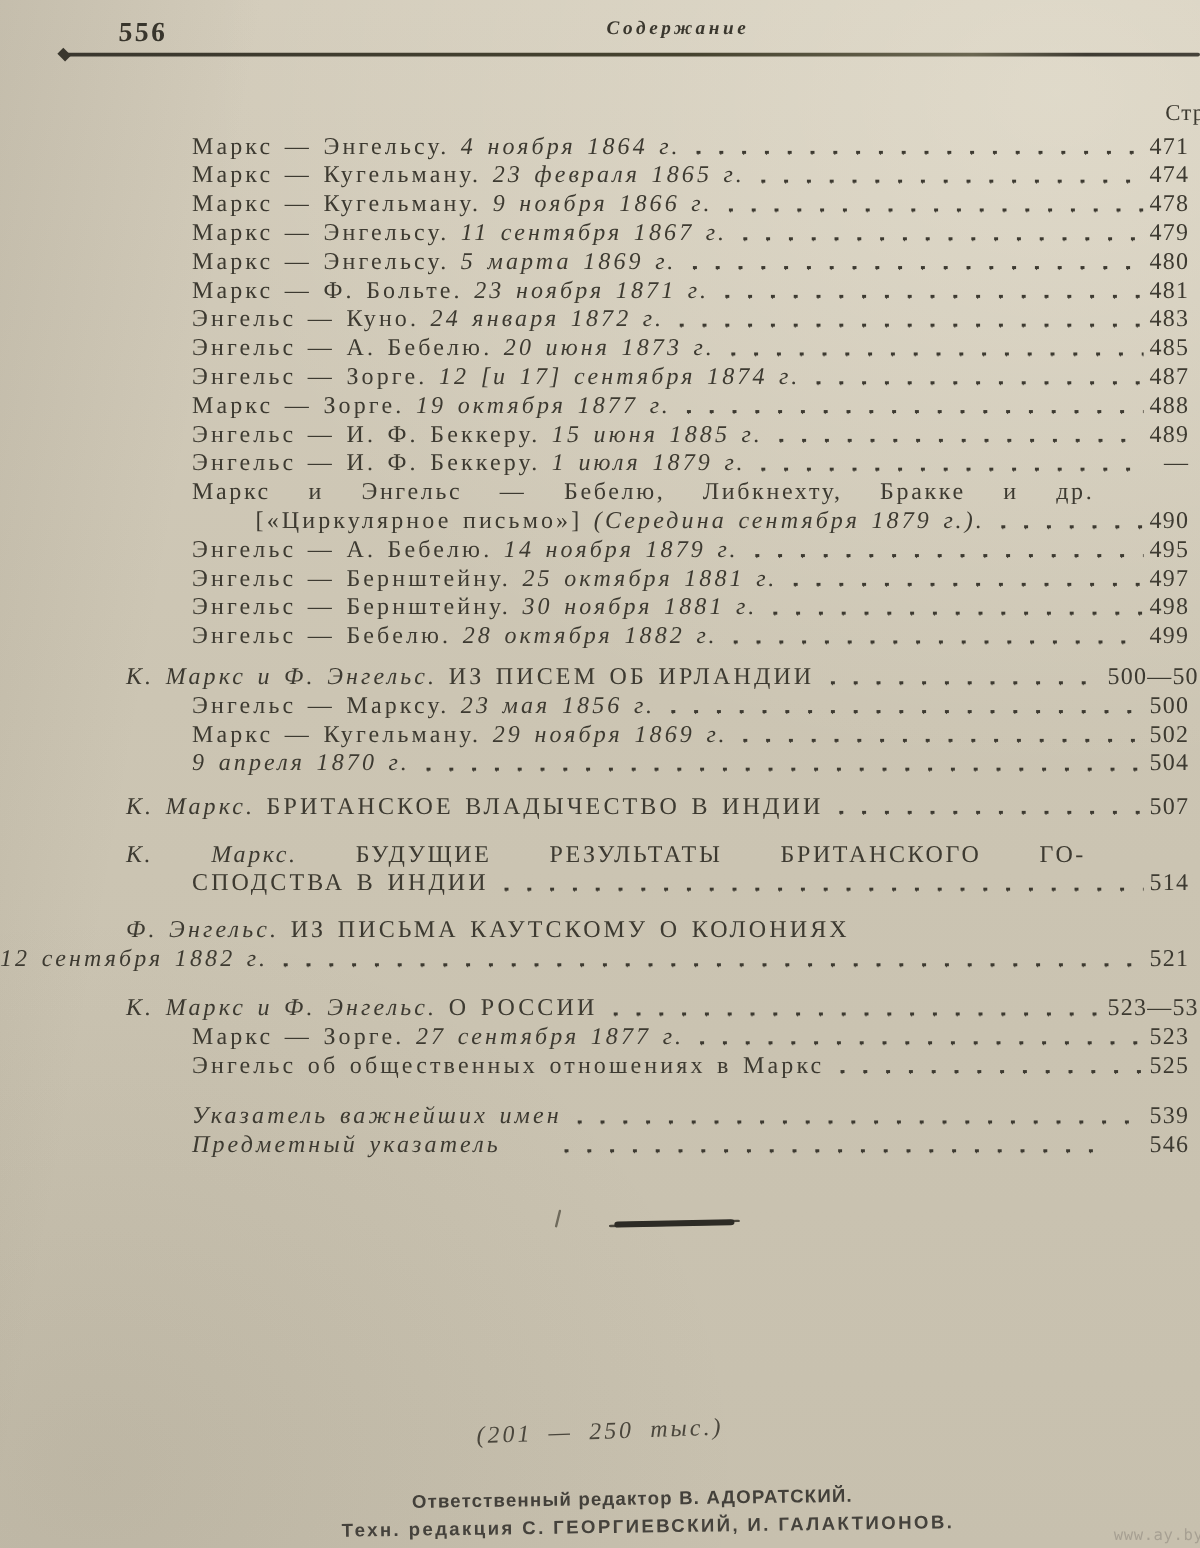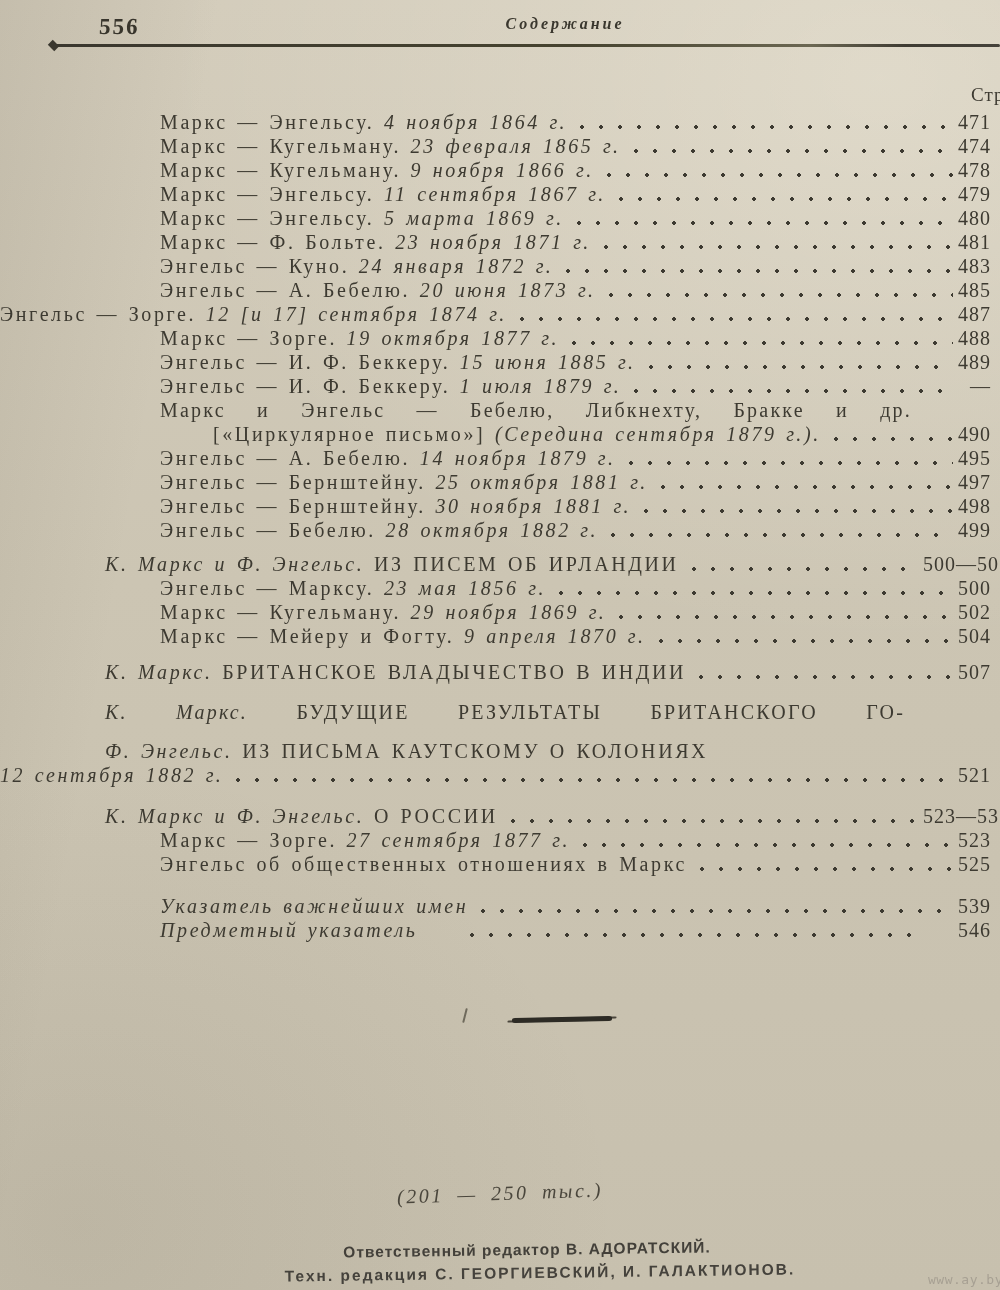--- a/index.html
+++ b/index.html
@@ -97,36 +97,37 @@
 
 <div class="toc">
     <div class="toc-row" style="padding-left: 160px;"><span class="rm">Маркс — Энгельсу. </span><span class="it">4 ноября 1864 г.</span><span class="dots"></span><span class="pg">471</span></div>
     <div class="toc-row" style="padding-left: 160px;"><span class="rm">Маркс — Кугельману. </span><span class="it">23 февраля 1865 г.</span><span class="dots"></span><span class="pg">474</span></div>
     <div class="toc-row" style="padding-left: 160px;"><span class="rm">Маркс — Кугельману. </span><span class="it">9 ноября 1866 г.</span><span class="dots"></span><span class="pg">478</span></div>
     <div class="toc-row" style="padding-left: 160px;"><span class="rm">Маркс — Энгельсу. </span><span class="it">11 сентября 1867 г.</span><span class="dots"></span><span class="pg">479</span></div>
     <div class="toc-row" style="padding-left: 160px;"><span class="rm">Маркс — Энгельсу. </span><span class="it">5 марта 1869 г.</span><span class="dots"></span><span class="pg">480</span></div>
     <div class="toc-row" style="padding-left: 160px;"><span class="rm">Маркс — Ф. Больте. </span><span class="it">23 ноября 1871 г.</span><span class="dots"></span><span class="pg">481</span></div>
     <div class="toc-row" style="padding-left: 160px;"><span class="rm">Энгельс — Куно. </span><span class="it">24 января 1872 г.</span><span class="dots"></span><span class="pg">483</span></div>
     <div class="toc-row" style="padding-left: 160px;"><span class="rm">Энгельс — А. Бебелю. </span><span class="it">20 июня 1873 г.</span><span class="dots"></span><span class="pg">485</span></div>
-    <div class="toc-row" style=""><span class="rm">Энгельс — Зорге. </span><span class="it">12 [и 17] сентября 1874 г.</span><span class="dots"></span><span class="pg">487</span></div>
+    <div class="toc-row" style="padding-left: 160px;"><span class="rm">Энгельс — Зорге. </span><span class="it">12 [и 17] сентября 1874 г.</span><span class="dots"></span><span class="pg">487</span></div>
     <div class="toc-row" style="padding-left: 160px;"><span class="rm">Маркс — Зорге. </span><span class="it">19 октября 1877 г.</span><span class="dots"></span><span class="pg">488</span></div>
     <div class="toc-row" style="padding-left: 160px;"><span class="rm">Энгельс — И. Ф. Беккеру. </span><span class="it">15 июня 1885 г.</span><span class="dots"></span><span class="pg">489</span></div>
     <div class="toc-row" style="padding-left: 160px;"><span class="rm">Энгельс — И. Ф. Беккеру. </span><span class="it">1 июля 1879 г.</span><span class="dots"></span><span class="pg">—</span></div>
     <div class="toc-row" style="padding-left: 160px;"><div class="just" style="width: 752px;"><span class="rm">Маркс и Энгельс — Бебелю, Либкнехту, Бракке и др.</span></div></div>
     <div class="toc-row" style="padding-left: 213px;"><span class="rm">[«Циркулярное письмо»] </span><span class="it">(Середина сентября 1879 г.).</span><span class="dots"></span><span class="pg">490</span></div>
     <div class="toc-row" style="padding-left: 160px;"><span class="rm">Энгельс — А. Бебелю. </span><span class="it">14 ноября 1879 г.</span><span class="dots"></span><span class="pg">495</span></div>
     <div class="toc-row" style="padding-left: 160px;"><span class="rm">Энгельс — Бернштейну. </span><span class="it">25 октября 1881 г.</span><span class="dots"></span><span class="pg">497</span></div>
     <div class="toc-row" style="padding-left: 160px;"><span class="rm">Энгельс — Бернштейну. </span><span class="it">30 ноября 1881 г.</span><span class="dots"></span><span class="pg">498</span></div>
     <div class="toc-row" style="padding-left: 160px;"><span class="rm">Энгельс — Бебелю. </span><span class="it">28 октября 1882 г.</span><span class="dots"></span><span class="pg">499</span></div>
     <div class="toc-row bleed" style="padding-left: 105px; margin-top: 10px;"><span class="it">К. Маркс и Ф. Энгельс. </span><span class="rm">ИЗ ПИСЕМ ОБ ИРЛАНДИИ</span><span class="dots"></span><span class="pg">500—50</span></div>
     <div class="toc-row" style="padding-left: 160px;"><span class="rm">Энгельс — Марксу. </span><span class="it">23 мая 1856 г.</span><span class="dots"></span><span class="pg">500</span></div>
     <div class="toc-row" style="padding-left: 160px;"><span class="rm">Маркс — Кугельману. </span><span class="it">29 ноября 1869 г.</span><span class="dots"></span><span class="pg">502</span></div>
-    <div class="toc-row" style="padding-left: 160px;"><span class="rm">Маркс — Мейеру и Фогту. </span><span class="it">9 апреля 1870 г.</span><span class="dots"></span><span class="pg">504</span></div>
+    <div class="toc-row" style="padding-left: 160px;"><span class="it">9 апреля 1870 г.</span><span class="dots"></span><span class="pg">504</span></div>
     <div class="toc-row" style="padding-left: 105px; margin-top: 12px;"><span class="it">К. Маркс. </span><span class="rm">БРИТАНСКОЕ ВЛАДЫЧЕСТВО В ИНДИИ</span><span class="dots"></span><span class="pg">507</span></div>
     <div class="toc-row" style="padding-left: 105px; margin-top: 16px;"><div class="just" style="width: 800px;"><span class="it">К. Маркс. </span><span class="rm">БУДУЩИЕ РЕЗУЛЬТАТЫ БРИТАНСКОГО ГО-</span></div></div>
+    <div class="toc-row" style="padding-left: 160px;"><span class="rm">СПОДСТВА В ИНДИИ</span><span class="dots"></span><span class="pg">514</span></div>
     <div class="toc-row" style="padding-left: 105px; margin-top: 15px;"><span class="it">Ф. Энгельс. </span><span class="rm">ИЗ ПИСЬМА КАУТСКОМУ О КОЛОНИЯХ</span></div>
     <div class="toc-row" style=""><span class="it">12 сентября 1882 г.</span><span class="dots"></span><span class="pg">521</span></div>
     <div class="toc-row bleed" style="padding-left: 105px; margin-top: 17px;"><span class="it">К. Маркс и Ф. Энгельс. </span><span class="rm">О РОССИИ</span><span class="dots"></span><span class="pg">523—53</span></div>
     <div class="toc-row" style="padding-left: 160px;"><span class="rm">Маркс — Зорге. </span><span class="it">27 сентября 1877 г.</span><span class="dots"></span><span class="pg">523</span></div>
     <div class="toc-row" style="padding-left: 160px;"><span class="rm">Энгельс об общественных отношениях в Маркс</span><span class="dots"></span><span class="pg">525</span></div>
     <div class="toc-row" style="padding-left: 160px; margin-top: 18px;"><span class="it">Указатель важнейших имен</span><span class="dots"></span><span class="pg">539</span></div>
     <div class="toc-row" style="padding-left: 160px; gap: 40px;"><span class="it">Предметный указатель</span><span class="dots"></span><span class="pg">546</span></div>
   </div>
 
 <div class="ink-speck"></div>

